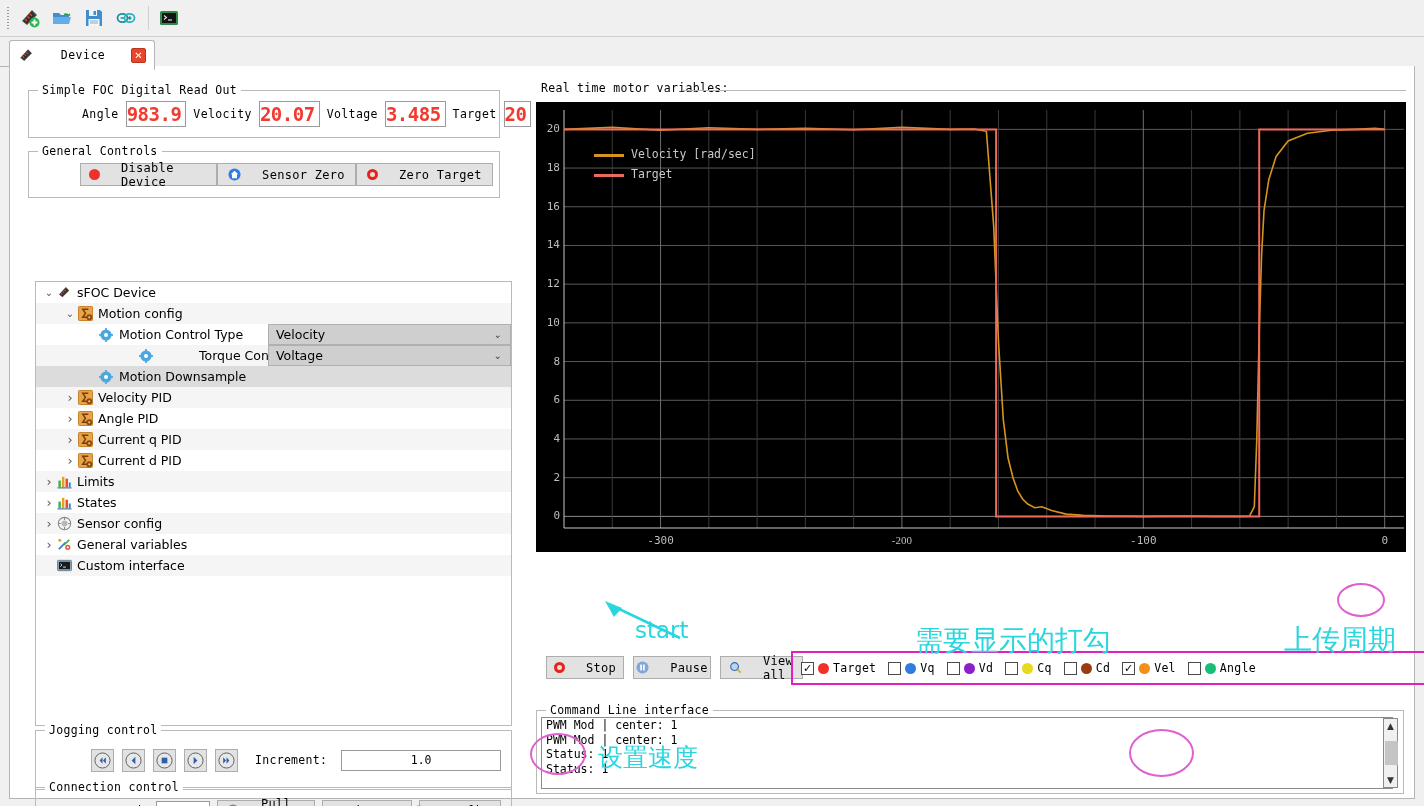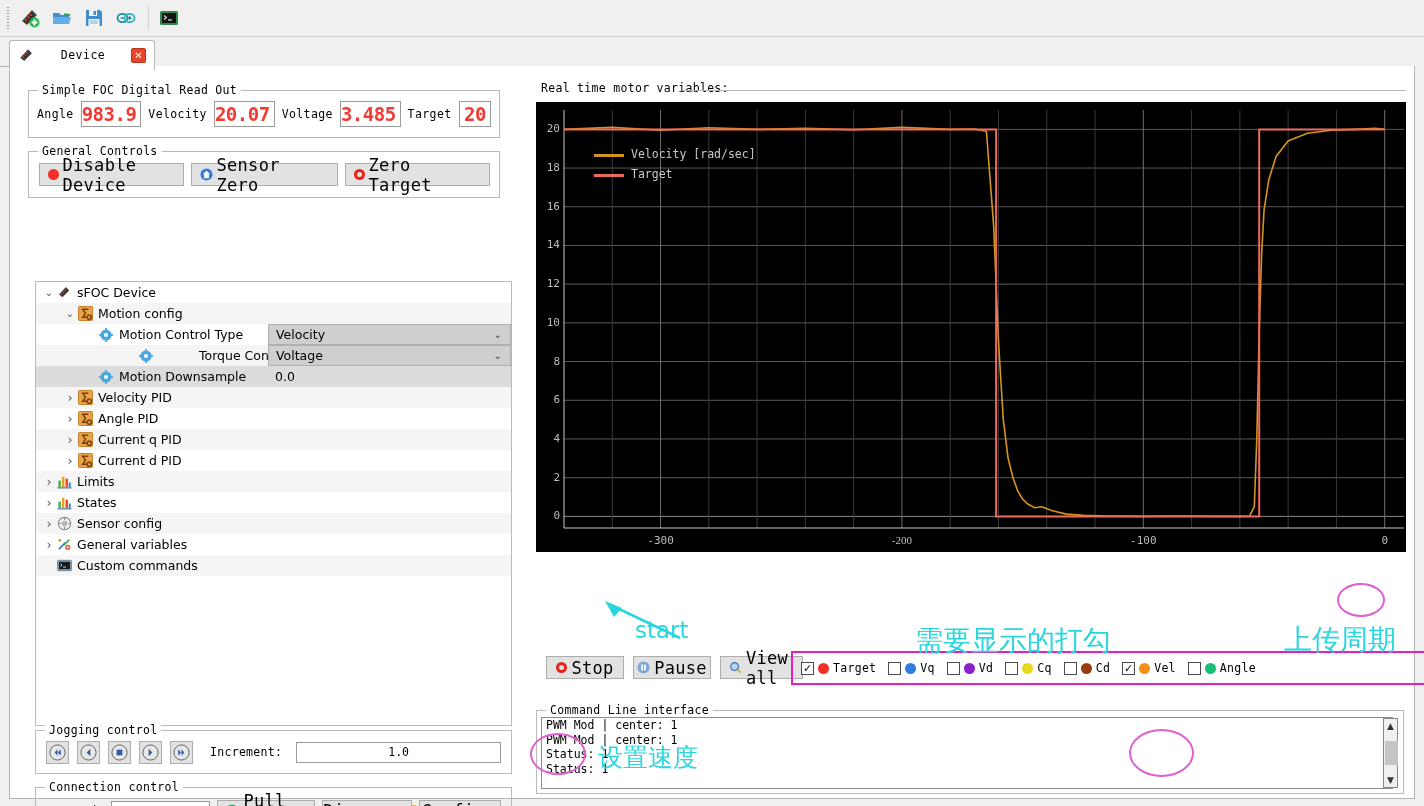--- a/index.html
+++ b/index.html
@@ -40,39 +40,39 @@
   #tab-device .tab-label { flex:1; text-align:center; font-size:11.5px; letter-spacing:.5px; }
   .tab-close { width:15px; height:15px; background:#e8452c; border:1px solid #b93420;
     border-radius:2px; color:#fff; font-size:10px; line-height:13px; text-align:center;
     font-family:"DejaVu Sans", sans-serif; font-weight:bold; cursor:pointer; }
 
   
   #content { position:absolute; left:9px; top:66px; width:1406px; height:733px;
     background:#fff; border:1px solid #b5b5b5; border-top:none; }
 
   
-  .group { position:absolute; border:1px solid #b9b9b9; }
+  .group { position:absolute; border:1px solid #b9b9b9;padding-left:45px; }
   .group > .gtitle { position:absolute; top:-8px; left:9px; background:#fff;
     padding:0 4px; font-size:11.5px; white-space:nowrap; letter-spacing:.3px; }
 
   
   #grp-readout { left:18px; top:24px; width:472px; height:48px; }
   #readout-row { display:flex; align-items:center; height:100%; padding:0 8px; gap:7px; }
   .ro-label { font-size:11.5px; letter-spacing:.4px; }
   .lcd { border:1px solid #9a9a9a; background:#fff; width:64px; height:26px;
     display:flex; align-items:center; justify-content:flex-end; padding-right:4px;
     color:#f23a30; font-family:"DejaVu Sans Mono", monospace; font-size:19px;
     font-weight:bold; letter-spacing:-0.5px; }
 
   
   #grp-gencontrols { left:18px; top:85px; width:472px; height:47px; }
   #gencontrols-row { display:flex; height:100%; align-items:center; justify-content:space-around; padding:0 6px; }
   .btn { background:#e2e2e2; border:1px solid #adadad; height:23px;
-    display:inline-flex; align-items:center; justify-content:center; gap:4px;
-    font-size:17px; letter-spacing:.3px; cursor:pointer; padding:0 8px;
+    display:inline-flex; align-items:center; justify-content:center; gap:21px;
+    font-size:12px; letter-spacing:.3px; cursor:pointer; padding:0 8px;
     font-family:"DejaVu Sans Mono", monospace; }
   .dot { width:11px; height:11px; border-radius:50%; display:inline-block; flex:none; }
   .ring { width:11px; height:11px; border-radius:50%; border:3px solid #e8231c;
     display:inline-block; box-sizing:border-box; flex:none; }
 
   
   #tree { position:absolute; left:25px; top:215px; width:477px; height:445px;
     background:#fff; border:1px solid #b9b9b9; overflow:hidden;
     font-family:"DejaVu Sans", sans-serif; font-size:12.5px; }
   .trow { height:21px; display:flex; align-items:center; position:relative; white-space:nowrap; }
@@ -86,21 +86,21 @@
   .tvalue { position:absolute; left:232px; right:0; top:0; height:21px;
     display:flex; align-items:center; padding-left:7px; }
   .tcombo { position:absolute; left:232px; right:0; top:0; height:21px;
     background:#cfcfcf; border:1px solid #b0b0b0; display:flex; align-items:center;
     padding-left:7px; cursor:pointer; }
   .tcombo .cv { flex:1; }
   .tcombo .carr { color:#444; font-size:10px; padding-right:8px;
     font-family:"DejaVu Sans", sans-serif; }
 
   
-  #grp-jog { left:25px; top:664px; width:477px; height:44px; }
+  #grp-jog { left:25px; top:664px; width:477px; height:60px; }
   #jog-row { display:flex; align-items:center; height:100%; padding:0 10px; gap:8px; }
   .jbtn { width:23px; height:23px; background:#e2e2e2; border:1px solid #adadad;
     display:flex; align-items:center; justify-content:center; cursor:pointer; flex:none; }
   #inc-label { margin-left:9px; font-size:11.5px; letter-spacing:.3px; }
   #inc-input { flex:1; height:21px; border:1px solid #9a9a9a; background:#fff;
     text-align:center; font-family:"DejaVu Sans Mono", monospace; font-size:11.5px;
     line-height:19px; margin-left:6px; }
 
   
   #grp-conn { left:25px; top:721px; width:477px; height:48px; }
@@ -335,21 +335,20 @@
             <circle cx="8" cy="8" r="2.3" fill="#fff"></circle>
             <g fill="#4aa8e0">
               <rect x="7" y="0" width="2" height="3"></rect>
               <rect x="7" y="13" width="2" height="3"></rect>
               <rect x="0" y="7" width="3" height="2"></rect>
               <rect x="13" y="7" width="3" height="2"></rect>
             </g>
           </svg>
         </span>
         <span class="tlabel">Motion Downsample</span>
-        <div class="tvalue">0.0</div>
       </div>
       <div class="trow alt" style="padding-left: 27px;">
         <span class="chev" style="font-size: 13px;">›</span>
         <span class="ticon">
           <svg width="15" height="15" viewBox="0 0 16 16">
             <rect x="0.5" y="0.5" width="15" height="15" rx="1" fill="#e8a44a" stroke="#c07c20"></rect>
             <path d="M11 3.5H5l3 4.2-3 4.3h6" stroke="#7a3c00" stroke-width="1.5" fill="none"></path>
             <circle cx="12" cy="12" r="3.2" fill="#8a4a10"></circle>
             <circle cx="12" cy="12" r="1.2" fill="#e8c48a"></circle>
           </svg>
@@ -444,21 +443,21 @@
       <div class="trow alt" style="padding-left: 6px;">
         <span class="chev"></span>
         <span class="ticon">
           <svg width="15" height="15" viewBox="0 0 16 16">
             <rect x="0.5" y="2.5" width="15" height="11" rx="1" fill="#9ab4cc" stroke="#6a8296"></rect>
             <rect x="2" y="4" width="12" height="8" fill="#1a1a1a"></rect>
             <path d="M3.5 6l1.8 1.6-1.8 1.6" stroke="#e8e8e8" stroke-width="1"></path>
             <rect x="6.5" y="9.2" width="3" height="1" fill="#e8e8e8"></rect>
           </svg>
         </span>
-        <span class="tlabel">Custom commands</span>
+        <span class="tlabel">Custom interface</span>
       </div>
     </div>
 
   <div class="group" id="grp-jog">
     <span class="gtitle">Jogging control</span>
     <div id="jog-row">
       <div class="jbtn">
         <svg width="17" height="17" viewBox="0 0 18 18">
             <circle cx="9" cy="9" r="8" fill="#e8e8e8" stroke="#5a5a5a"></circle>
             <path d="M9 5.5L6 9l3 3.5zM12.5 5.5L9.5 9l3 3.5z" fill="#2f5fa8"></path>

